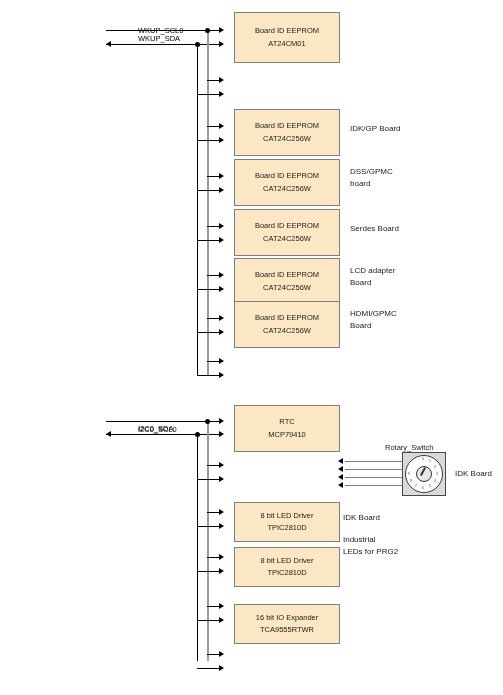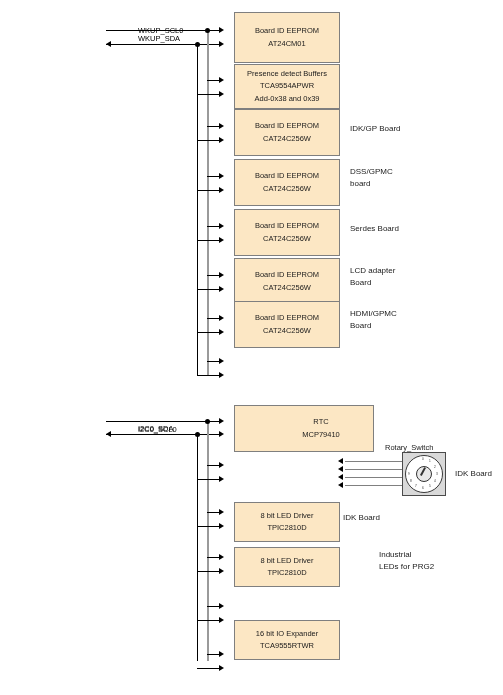--- a/index.html
+++ b/index.html
@@ -193,25 +193,20 @@
   <div class="h-wire" style="left:207px;top:654px;width:14px;"></div>
   <div class="arrow-r" style="left:219px;top:650.5px;"></div>
   <div class="h-wire" style="left:197px;top:668px;width:24px;"></div>
   <div class="arrow-r" style="left:219px;top:664.5px;"></div>
 
   <div class="blk" style="left:234px;top:12px;width:104px;height:49px;">
     <span>Board ID EEPROM</span>
     <span>AT24CM01</span>
   </div>
 
-  <div class="blk" style="left:234px;top:64px;width:104px;height:40px;justify-content:flex-start;padding-top:3px;">
-    <span>Presence detect Buffers</span>
-    <span>TCA9554APWR</span>
-    <span>Add-0x38 and 0x39</span>
-  </div>
 
   <div class="blk" style="left:234px;top:109px;width:104px;height:45px;">
     <span>Board ID EEPROM</span>
     <span>CAT24C256W</span>
   </div>
   <div class="side-label" style="left:350px;top:123px;">IDK/GP Board</div>
 
   <div class="blk" style="left:234px;top:159px;width:104px;height:45px;">
     <span>Board ID EEPROM</span>
     <span>CAT24C256W</span>
@@ -233,40 +228,40 @@
 Board</div>
 
   <div class="blk" style="left:234px;top:301px;width:104px;height:45px;">
     <span>Board ID EEPROM</span>
     <span>CAT24C256W</span>
   </div>
   <div class="side-label" style="left:350px;top:308px;">HDMI/GPMC
 Board</div>
 
 
-  <div class="blk" style="left:234px;top:405px;width:104px;height:45px;padding-left:34px;">
+  <div class="blk" style="left:234px;top:405px;width:104px;height:45px;">
     <span>RTC</span>
     <span>MCP79410</span>
   </div>
 
 
   <div class="blk" style="left:234px;top:502px;width:104px;height:38px;">
     <span>8 bit LED Driver</span>
     <span>TPIC2810D</span>
   </div>
   <div class="side-label" style="left:343px;top:512px;">IDK Board</div>
 
   <div class="blk" style="left:234px;top:547px;width:104px;height:38px;">
     <span>8 bit LED Driver</span>
     <span>TPIC2810D</span>
   </div>
-  <div class="side-label" style="left:343px;top:549px;margin-left:36px;">Industrial
+  <div class="side-label" style="left:343px;top:534px;">Industrial
 LEDs for PRG2</div>
 
-  <div class="blk" style="left:234px;top:620px;width:104px;height:38px;">
+  <div class="blk" style="left:234px;top:604px;width:104px;height:38px;">
     <span>16 bit IO Expander</span>
     <span>TCA9555RTWR</span>
   </div>
 
 
   <div class="rotary-title" style="left:385px;top:443px;">Rotary_Switch</div>
 
   <div class="h-wire thick gray" style="left:345px;top:461px;width:68px;"></div>
   <div class="arrow-l" style="left:338px;top:457.5px;"></div>
   <div class="h-wire thick gray" style="left:345px;top:469px;width:68px;"></div>

